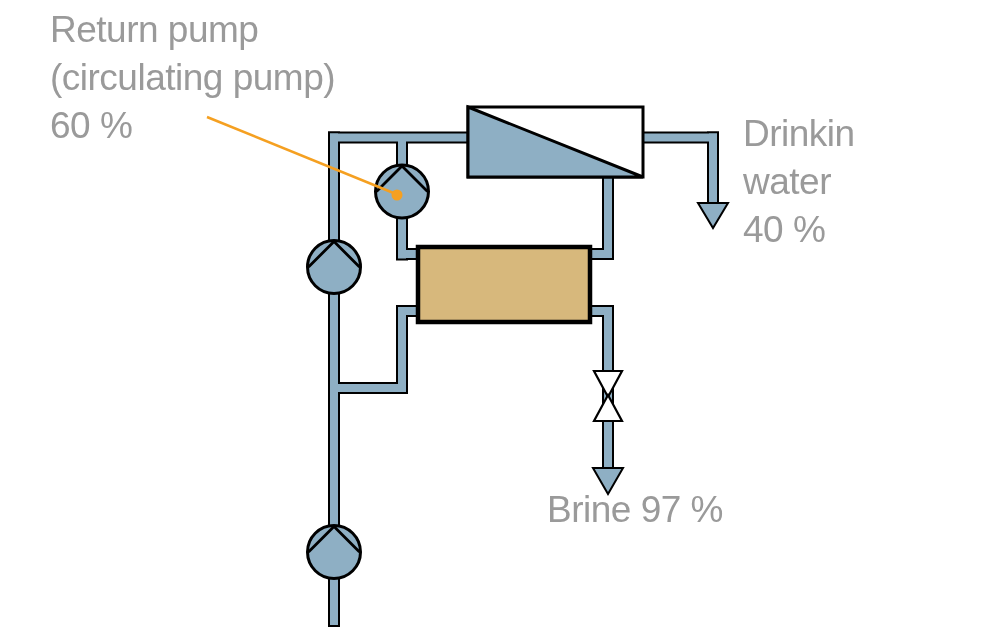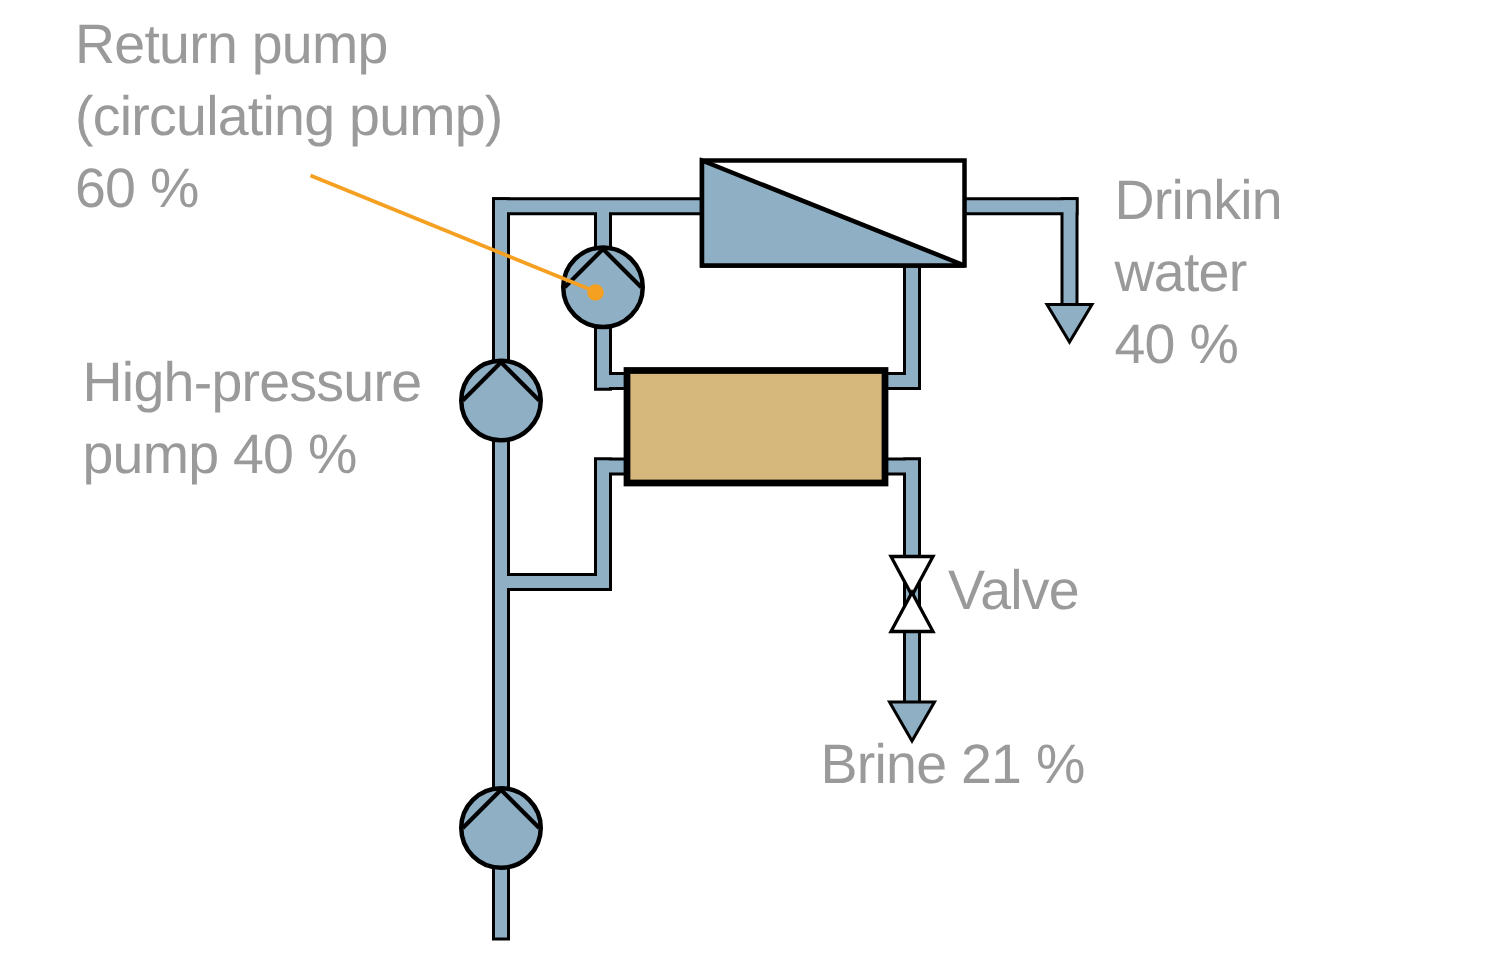--- a/index.html
+++ b/index.html
@@ -84,24 +84,21 @@
     <g>
       <line x1="207" y1="117" x2="396" y2="194" stroke="var(--callout,#f5a021)" stroke-width="2.5"></line>
       <circle cx="397" cy="195" r="5.5" style="fill:var(--callout,#f5a021)"></circle>
     </g>
   </svg>
 
   <div class="label" style="left:50px;top:6px;">Return pump
 (circulating pump)
 60 %</div>
 
-  <div class="label" style="left:55px;top:231px;">High-pressure
-pump 40 %</div>
 
 
   <div class="label" style="left:743px;top:110px;">Drinking
 water 40 %</div>
 
 
-  <div class="label" style="left:632px;top:370px;">Valve</div>
 
-  <div class="label" style="left:547px;top:486px;">Brine 21 %</div>
+  <div class="label" style="left:547px;top:486px;">Brine 97 %</div>
 </div>
 
 </body></html>

